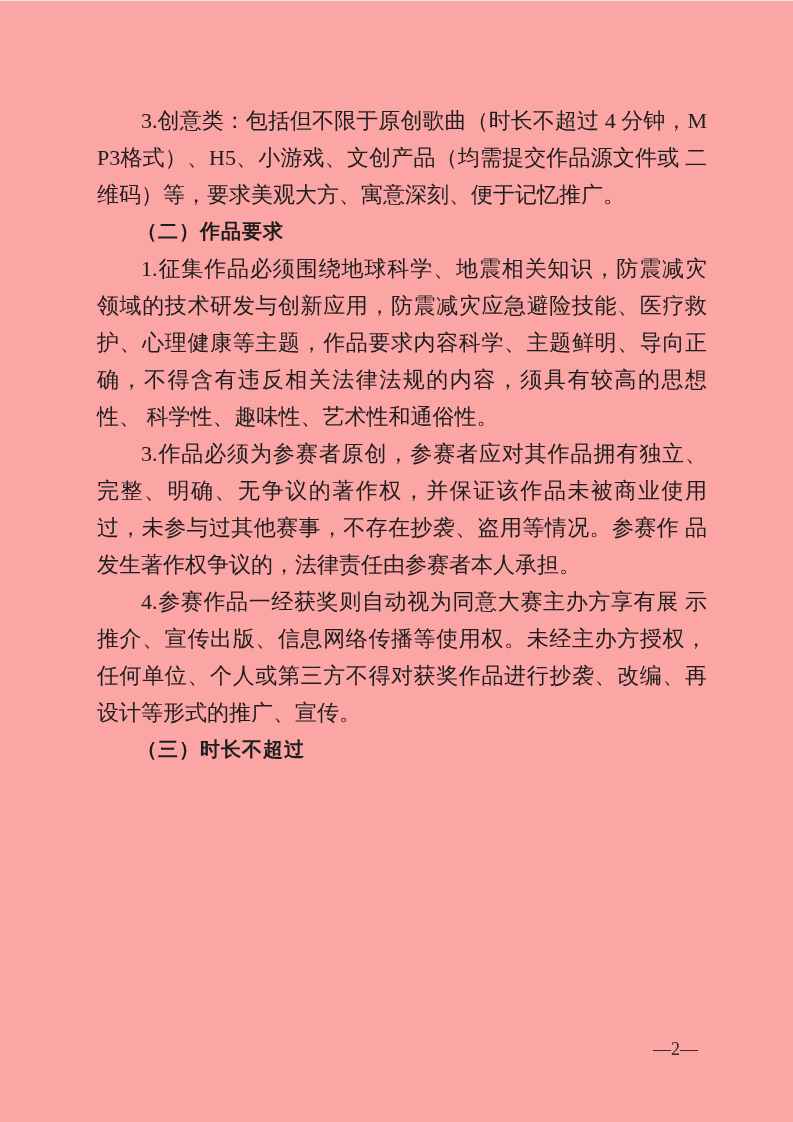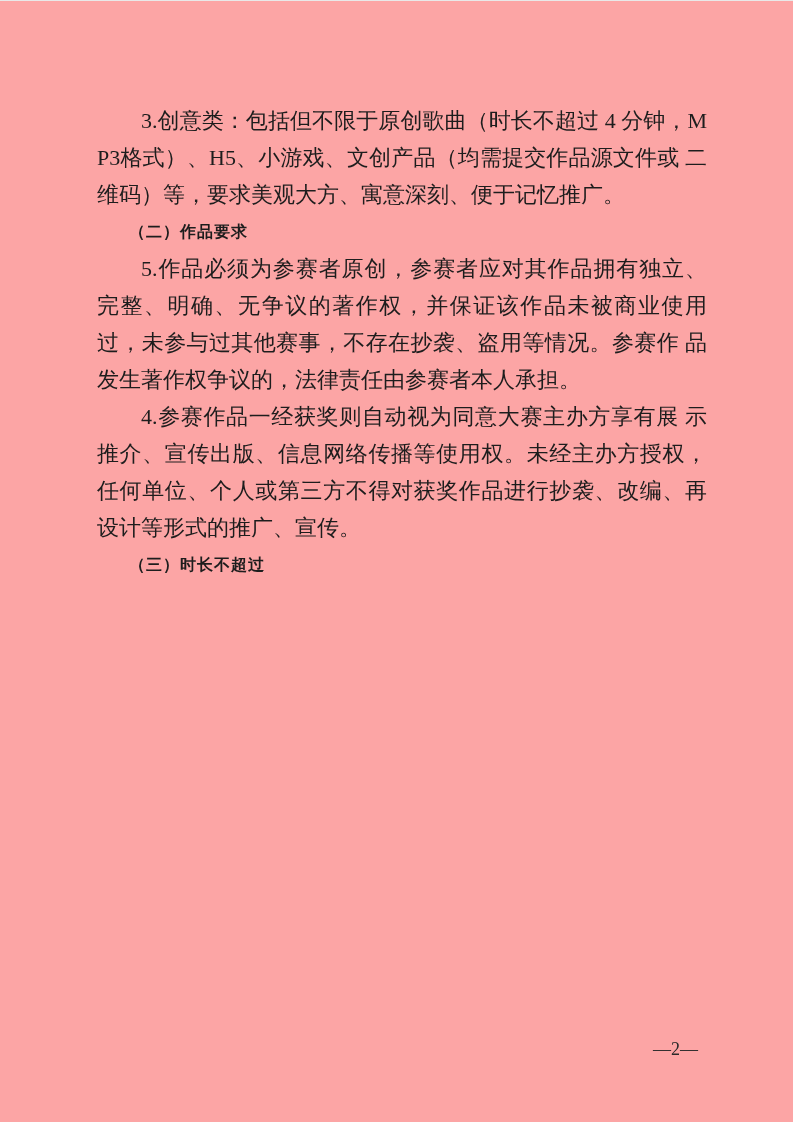--- a/index.html
+++ b/index.html
@@ -28,21 +28,21 @@
     margin: 0;
     font-size: 22px;
     line-height: 37px;
     text-align: justify;
     text-justify: inter-character;
     text-indent: 2em;
     word-break: break-all;
   }
   .heading {
     margin: 0;
-    font-size: 16px;
+    font-size: 20px;
     line-height: 37px;
     font-weight: bold;
     text-indent: 2em;
     letter-spacing: 1px;
   }
   .page-number {
     position: absolute;
     top: 1038px;
     right: 95px;
     font-size: 18px;
@@ -54,23 +54,24 @@
 </head>
 <body>
 
 <div class="page">
   <div class="content">
 
     <p class="para">3.创意类：包括但不限于原创歌曲（时长不超过 4 分钟，MP3格式）、H5、小游戏、文创产品（均需提交作品源文件或 二维码）等，要求美观大方、寓意深刻、便于记忆推广。</p>
 
     <h3 class="heading">（二）作品要求</h3>
 
+    <p class="para">1.征集作品必须围绕地球科学、地震相关知识，防震减灾 领域的技术研发与创新应用，防震减灾应急避险技能、医疗救 护、心理健康等主题，作品要求内容科学、主题鲜明、导向正 确，不得含有违反相关法律法规的内容，须具有较高的思想性、 科学性、趣味性、艺术性和通俗性。</p>
 
 
-    <p class="para">5.作品必须为参赛者原创，参赛者应对其作品拥有独立、完整、明确、无争议的著作权，并保证该作品未被商业使用过，未参与过其他赛事，不存在抄袭、盗用等情况。参赛作 品发生著作权争议的，法律责任由参赛者本人承担。</p>
+    <p class="para">3.作品必须为参赛者原创，参赛者应对其作品拥有独立、完整、明确、无争议的著作权，并保证该作品未被商业使用过，未参与过其他赛事，不存在抄袭、盗用等情况。参赛作 品发生著作权争议的，法律责任由参赛者本人承担。</p>
 
     <p class="para">4.参赛作品一经获奖则自动视为同意大赛主办方享有展 示推介、宣传出版、信息网络传播等使用权。未经主办方授权，任何单位、个人或第三方不得对获奖作品进行抄袭、改编、再设计等形式的推广、宣传。</p>
 
 
     <h3 class="heading">（三）时长不超过</h3>
 
   </div>
 
   <div class="page-number">—2—</div>
 </div>

